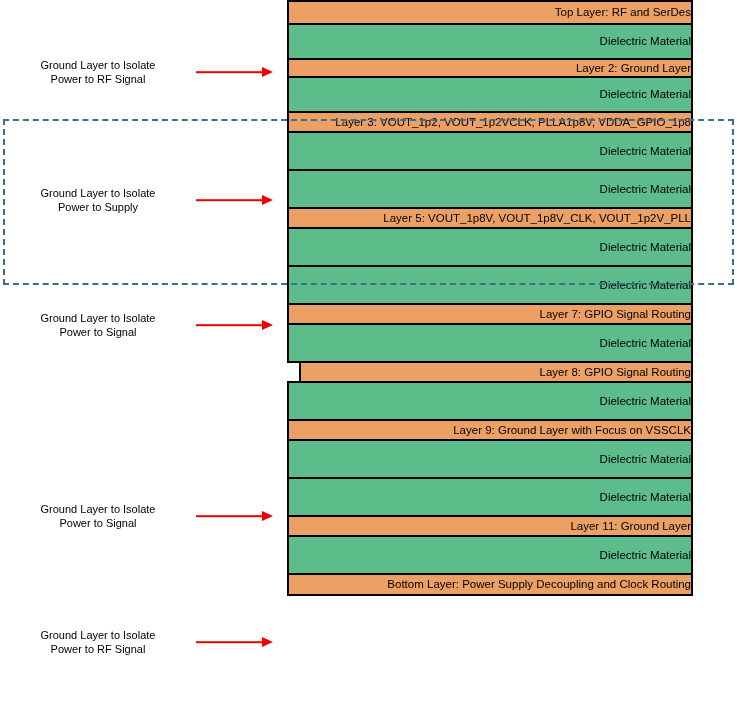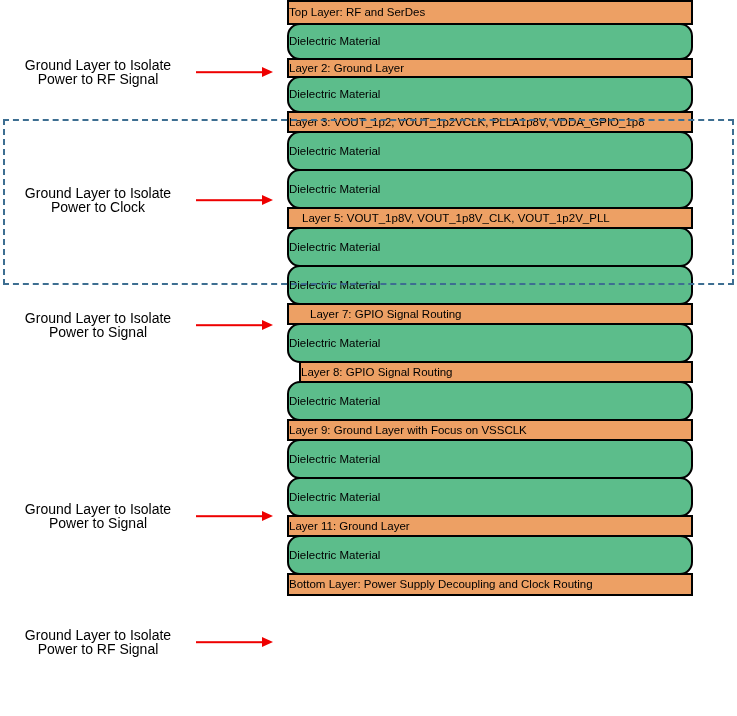--- a/index.html
+++ b/index.html
@@ -30,26 +30,26 @@
     flex-direction: column;
     box-sizing: border-box;
   }
   .band {
     position: relative;
     box-sizing: border-box;
     border: 2px solid #000000;
     margin-top: -2px;
     display: flex;
     align-items: center;
-    justify-content: flex-start;
+    justify-content: flex-end;
     overflow: hidden;
   }
   .band:first-child { margin-top: 0; }
   .band.copper { background: #eda064; }
-  .band.dielectric { background: #5cbd8b; border-radius: 13px; }
+  .band.dielectric { background: #5cbd8b; }
   .band-label {
     font-size: 11.5px;
     line-height: 13px;
     color: #000000;
     text-align: center;
     white-space: nowrap;
     letter-spacing: 0px;
   }
 
   
@@ -57,21 +57,21 @@
     position: absolute;
     left: 0px;
     width: 287px;
     height: 40px;
     display: flex;
     align-items: center;
   }
   .annotation-text {
     width: 196px;
     text-align: center;
-    font-size: 14px;
+    font-size: 11px;
     line-height: 14px;
     color: #000000;
   }
   .annotation-text .ln { display: block; }
   .arrow {
     position: relative;
     flex: 1 1 auto;
     height: 11px;
     display: flex;
     align-items: center;
@@ -185,21 +185,21 @@
           <span class="ln">Power to RF Signal</span>
         </div>
         <div class="arrow">
           <div class="arrow-shaft"></div>
           <div class="arrow-head"></div>
         </div>
       </div>
       <div class="annotation" style="top: 180px;">
         <div class="annotation-text">
           <span class="ln">Ground Layer to Isolate</span>
-          <span class="ln">Power to Clock</span>
+          <span class="ln">Power to Supply</span>
         </div>
         <div class="arrow">
           <div class="arrow-shaft"></div>
           <div class="arrow-head"></div>
         </div>
       </div>
       <div class="annotation" style="top: 305px;">
         <div class="annotation-text">
           <span class="ln">Ground Layer to Isolate</span>
           <span class="ln">Power to Signal</span>

